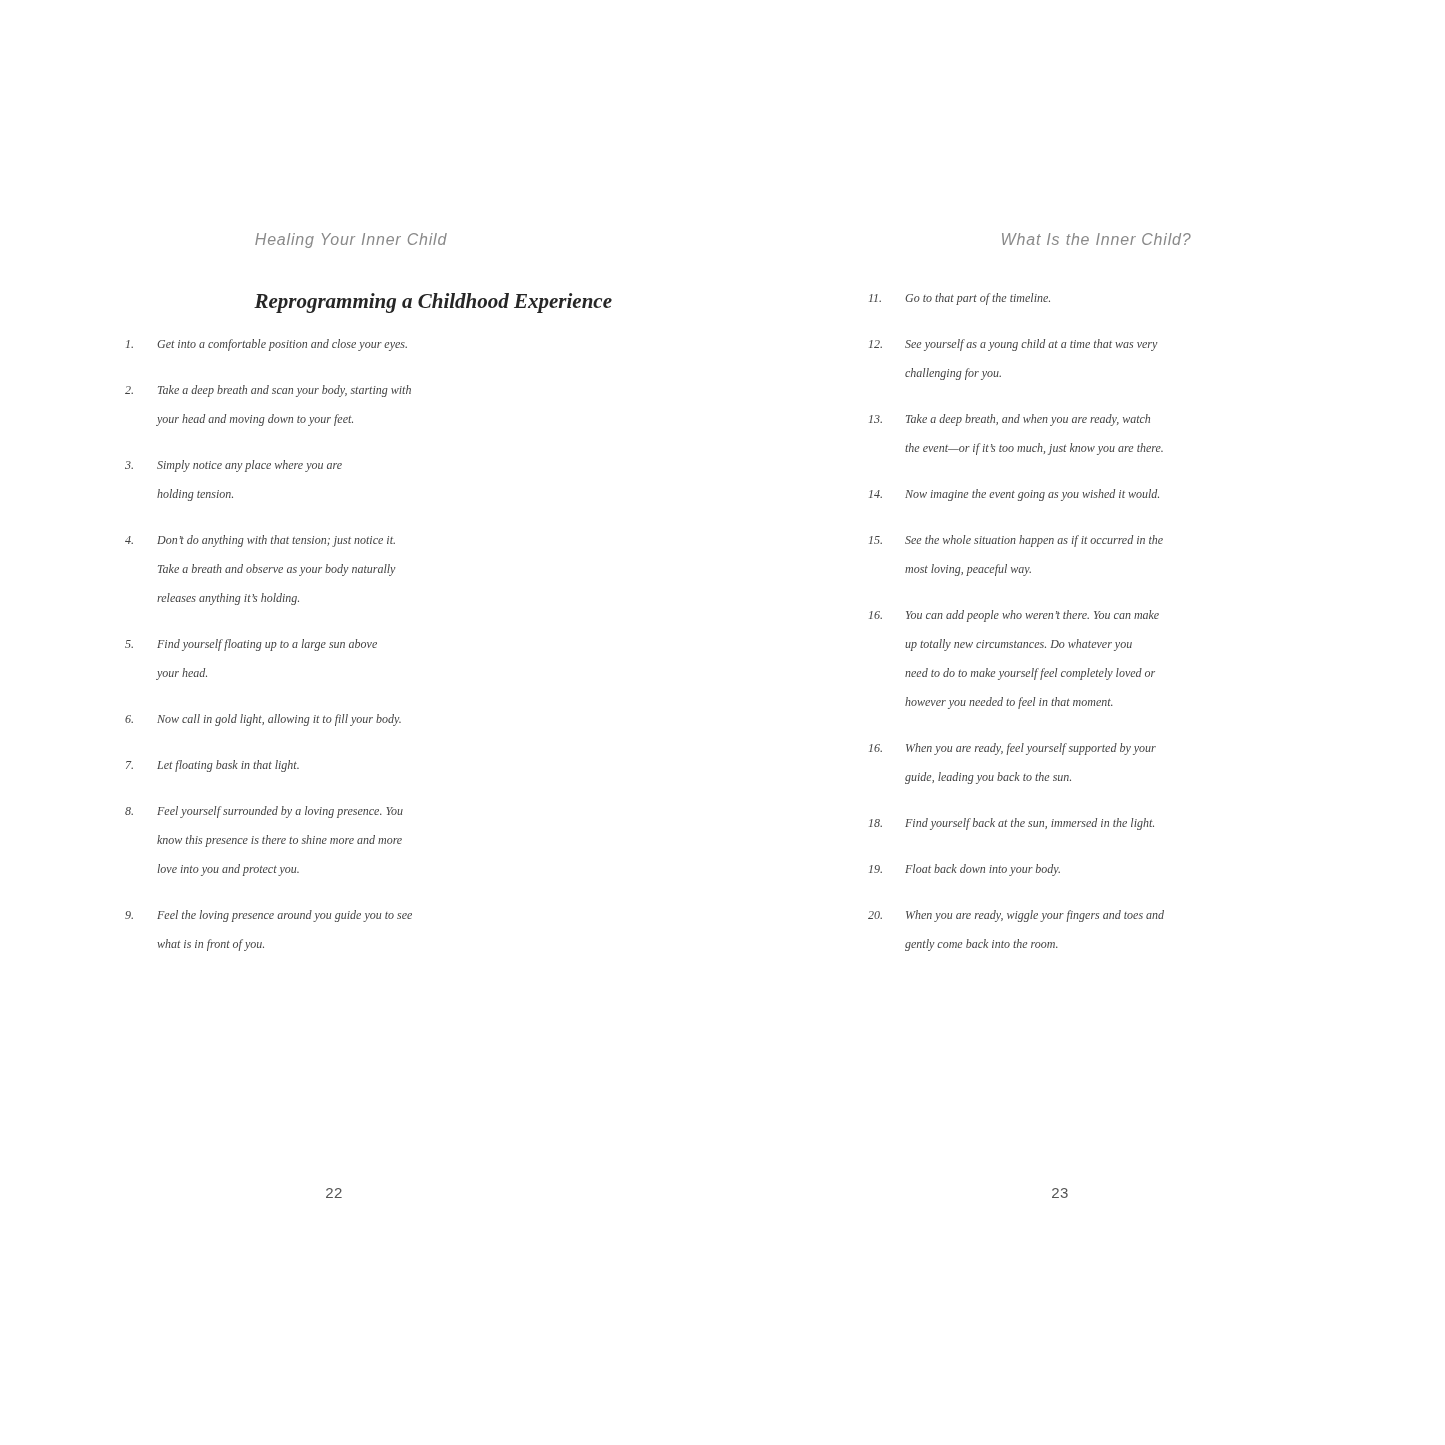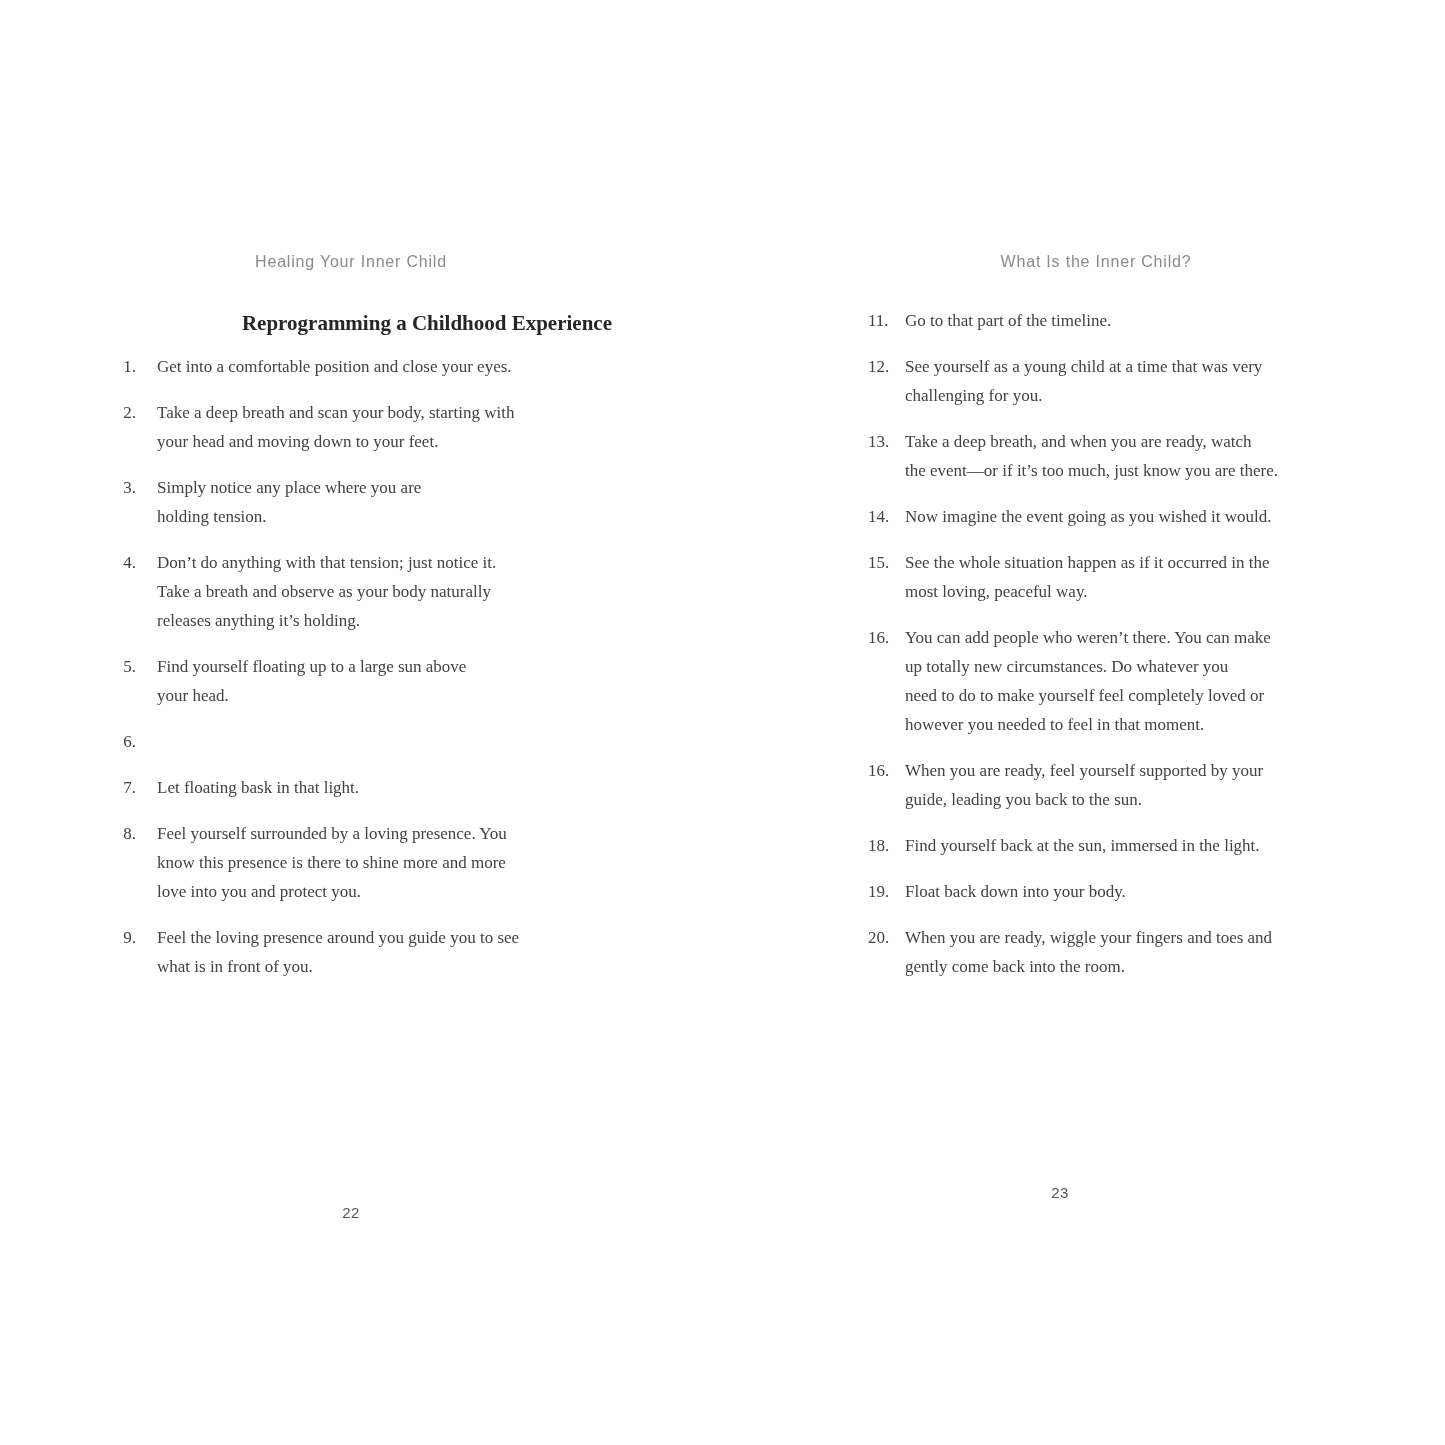--- a/index.html
+++ b/index.html
@@ -10,21 +10,22 @@
   #stage {
     position: relative;
     width: 1445px;
     height: 1445px;
     background: #ffffff;
     overflow: hidden;
     font-family: "Liberation Serif", serif;
   }
   .page {
     position: absolute;
-    top: 252px;
+    top: 230px;
+    font-style: italic;
   }
   .page-left {
     left: 90px;
     width: 522px;
   }
   .page-right {
     left: 868px;
     width: 456px;
   }
   .running-head {
@@ -52,21 +53,21 @@
     margin-top: 16px;
   }
   .page-right .steps {
     margin-top: 34px;
   }
   .step {
     display: flex;
     align-items: flex-start;
     margin-bottom: 17px;
     color: #424242;
-    font-size: 17px;
+    font-size: 12px;
     line-height: 29px;
   }
   .step-number {
     flex: 0 0 auto;
     white-space: nowrap;
   }
   .page-left .step-number {
     width: 35px;
     margin-left: 22px;
     margin-right: 10px;
@@ -82,23 +83,22 @@
   .page-number {
     position: absolute;
     top: 1184px;
     text-align: center;
     font-family: "Liberation Sans", sans-serif;
     font-size: 15px;
     letter-spacing: 0.5px;
     color: #555555;
   }
   .page-number.pn-left {
-    left: 90px;
+    left: 73px;
     width: 522px;
-    margin-top: 20px;
   }
   .page-number.pn-right {
     left: 832px;
     width: 456px;
   }
 </style>
 </head>
 <body>
 
 <div id="stage">
@@ -127,20 +127,21 @@
 Take a breath and observe as your body naturally
 releases anything it’s holding.</span>
       </div>
       <div class="step">
         <span class="step-number">5.</span>
         <span class="step-text">Find yourself floating up to a large sun above
 your head.</span>
       </div>
       <div class="step">
         <span class="step-number">6.</span>
+        <span class="step-text">Now call in gold light, allowing it to fill your body.</span>
       </div>
       <div class="step">
         <span class="step-number">7.</span>
         <span class="step-text">Let floating bask in that light.</span>
       </div>
       <div class="step">
         <span class="step-number">8.</span>
         <span class="step-text">Feel yourself surrounded by a loving presence. You
 know this presence is there to shine more and more
 love into you and protect you.</span>

